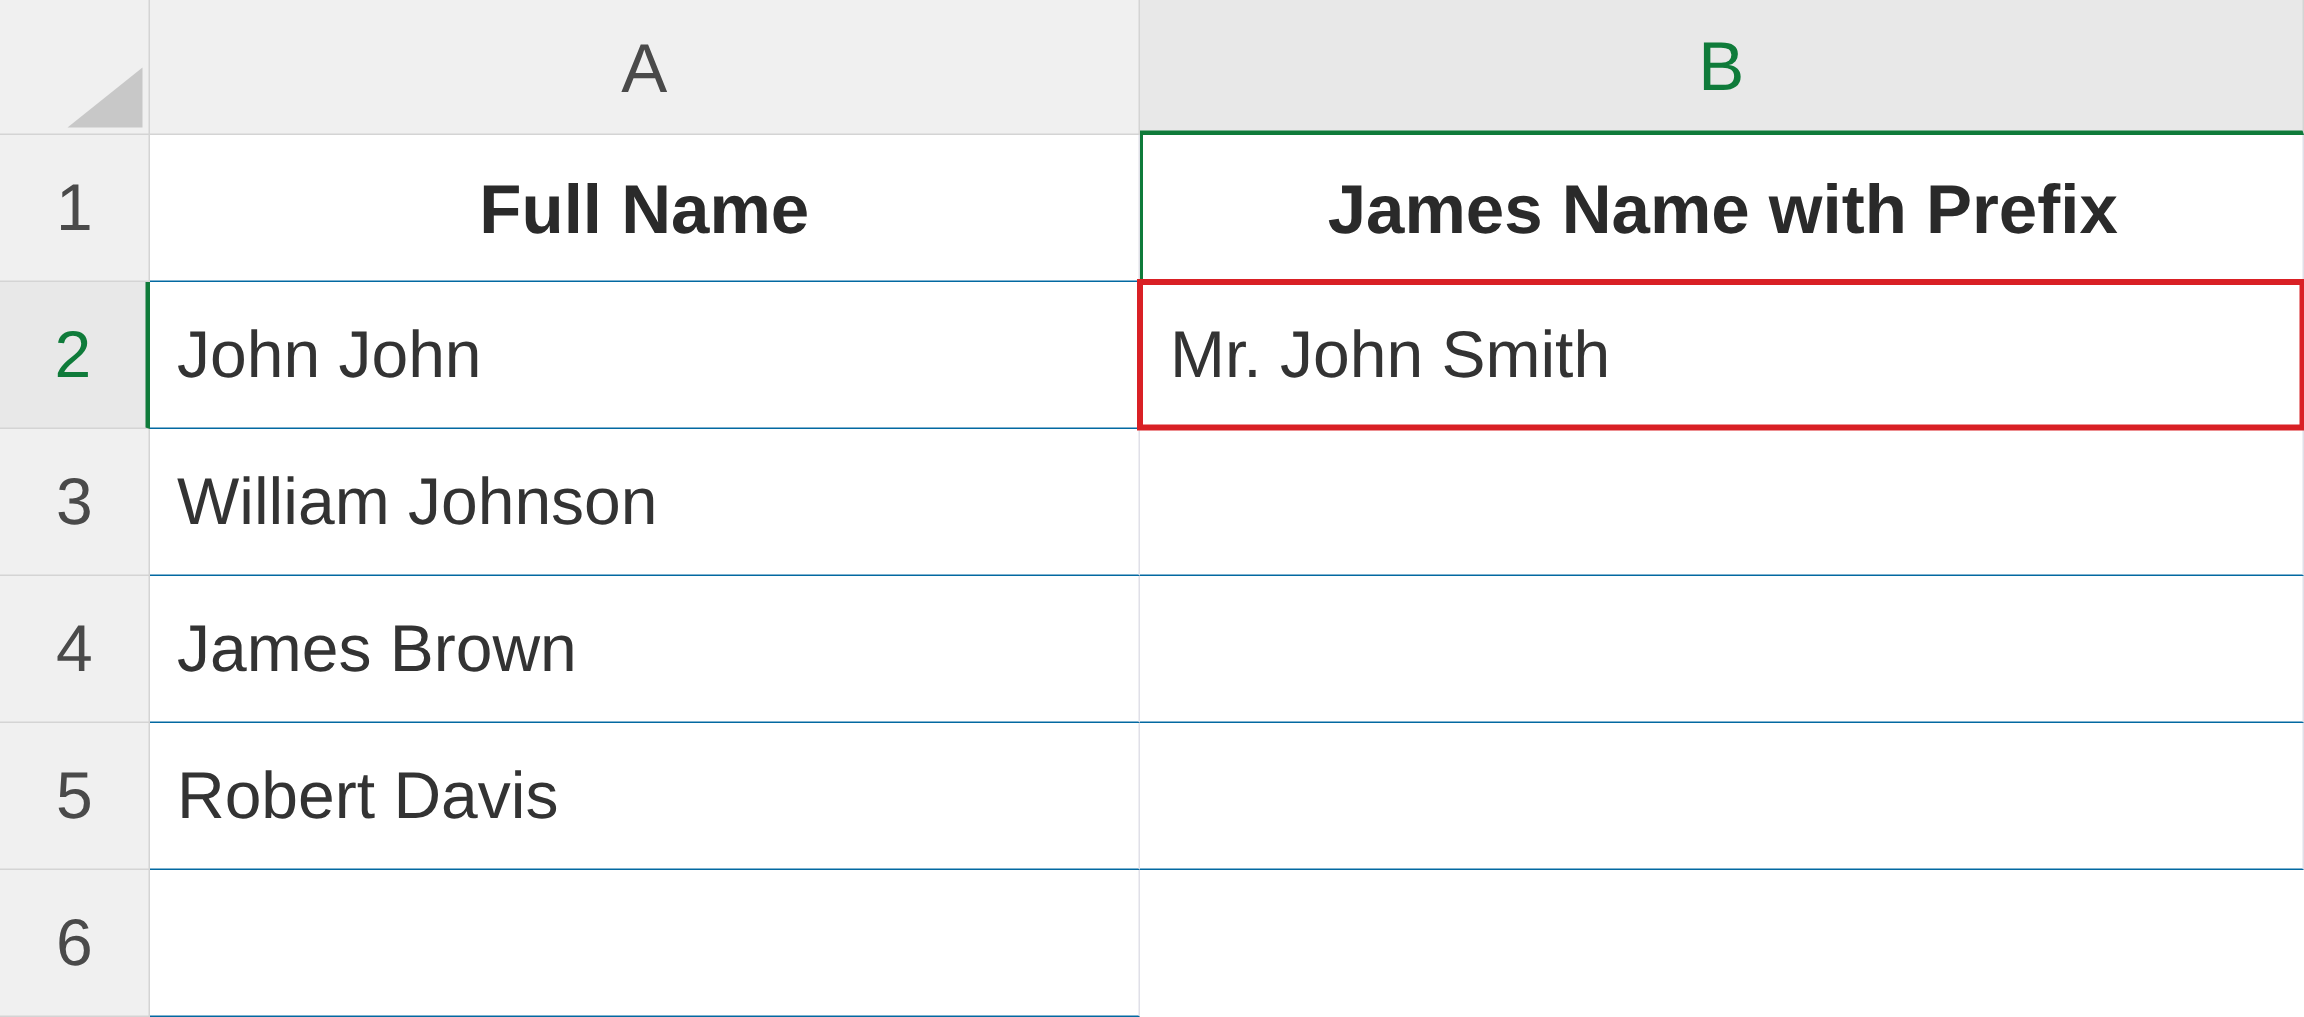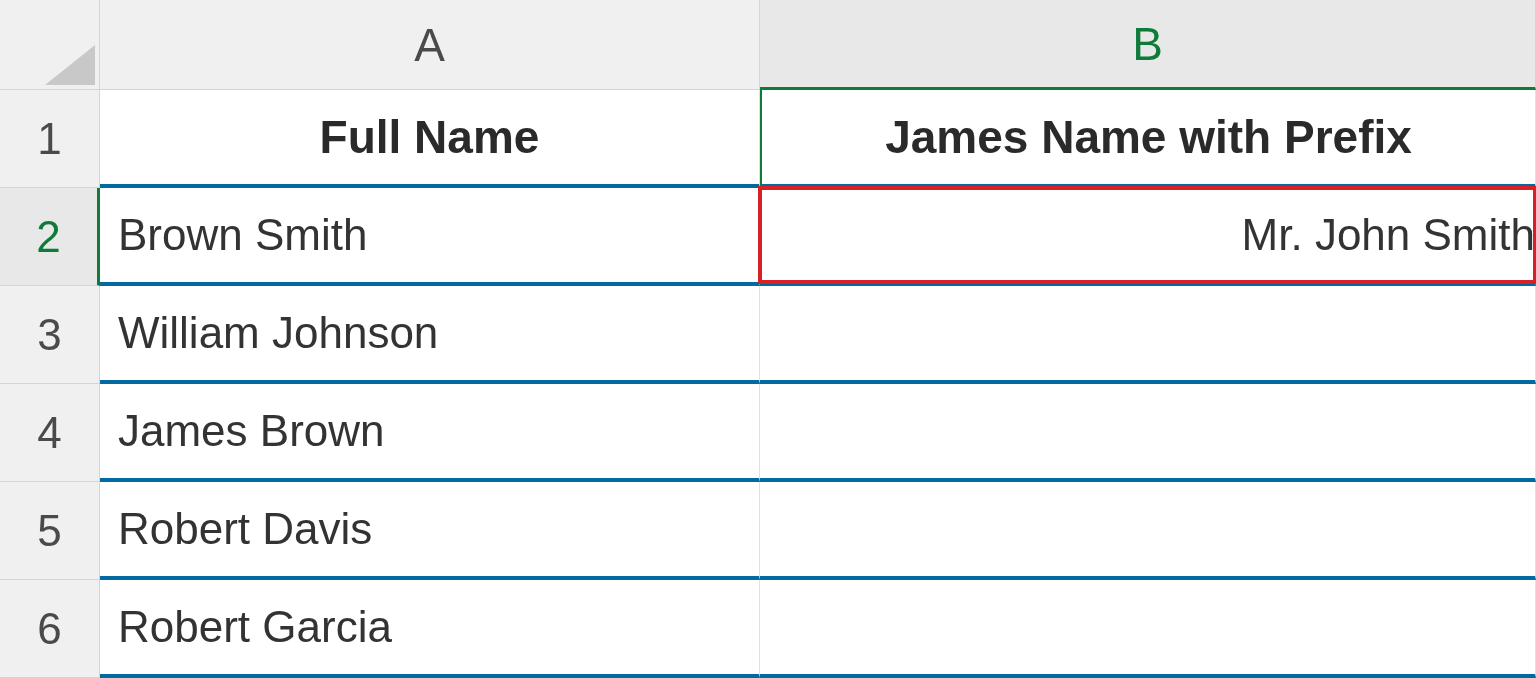--- a/index.html
+++ b/index.html
@@ -65,40 +65,39 @@
       color: #4a4a4a;
       font-weight: 400;
     }
     .row-header.selected {
       background: #e8e8e8;
       border-right: 3px solid #0f7b3a;
       color: #0f7b3a;
     }
     .cell {
       border-right: 1px solid #e0e0e8;
-      border-bottom: 4px solid #0369a1;
+      border-bottom: 1px solid #0369a1;
       display: flex;
       align-items: center;
       padding-left: 18px;
       font-size: 44px;
       color: #333;
       font-weight: 400;
       background: #ffffff;
       position: relative;
     }
     .cell.header-cell {
       font-weight: 600;
       justify-content: center;
       padding-left: 0;
       color: #2a2a2a;
       font-size: 46px;
     }
     .cell.highlighted {
       padding-left: 20px;
-      justify-content: flex-end;
     }
     .highlight-box {
       position: absolute;
       border: 4px solid #d92025;
       pointer-events: none;
       z-index: 5;
       top: -2px;
       left: -2px;
       right: -2px;
       bottom: -2px;
@@ -114,34 +113,33 @@
 
   <div class="corner-cell"></div>
   <div class="col-header">A</div>
   <div class="col-header selected">B</div>
 
   <div class="row-header">1</div>
   <div class="cell header-cell">Full Name</div>
   <div class="cell header-cell col-b-border-left">James Name with Prefix</div>
 
   <div class="row-header selected">2</div>
-  <div class="cell">Brown Smith</div>
+  <div class="cell">John John</div>
   <div class="cell highlighted">
     <span>Mr. John Smith</span>
     <div class="highlight-box"></div>
   </div>
 
   <div class="row-header">3</div>
   <div class="cell">William Johnson</div>
   <div class="cell"></div>
 
   <div class="row-header">4</div>
   <div class="cell">James Brown</div>
   <div class="cell"></div>
 
   <div class="row-header">5</div>
   <div class="cell">Robert Davis</div>
   <div class="cell"></div>
 
   <div class="row-header">6</div>
-  <div class="cell">Robert Garcia</div>
   <div class="cell"></div>
 </div>
 
 </body></html>

